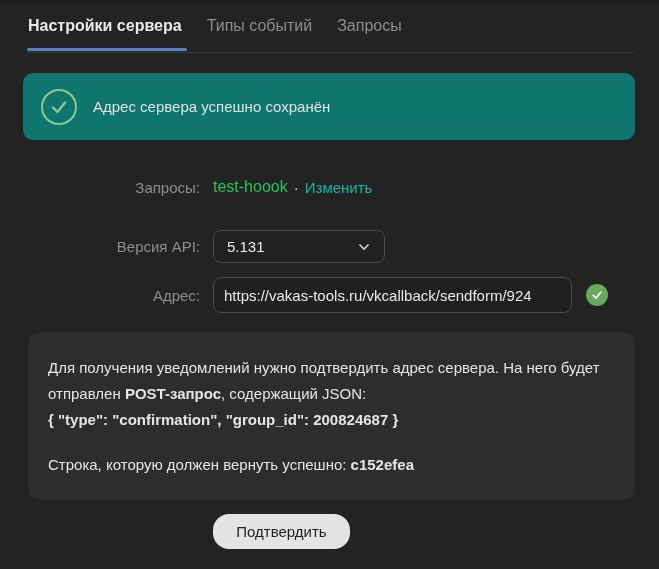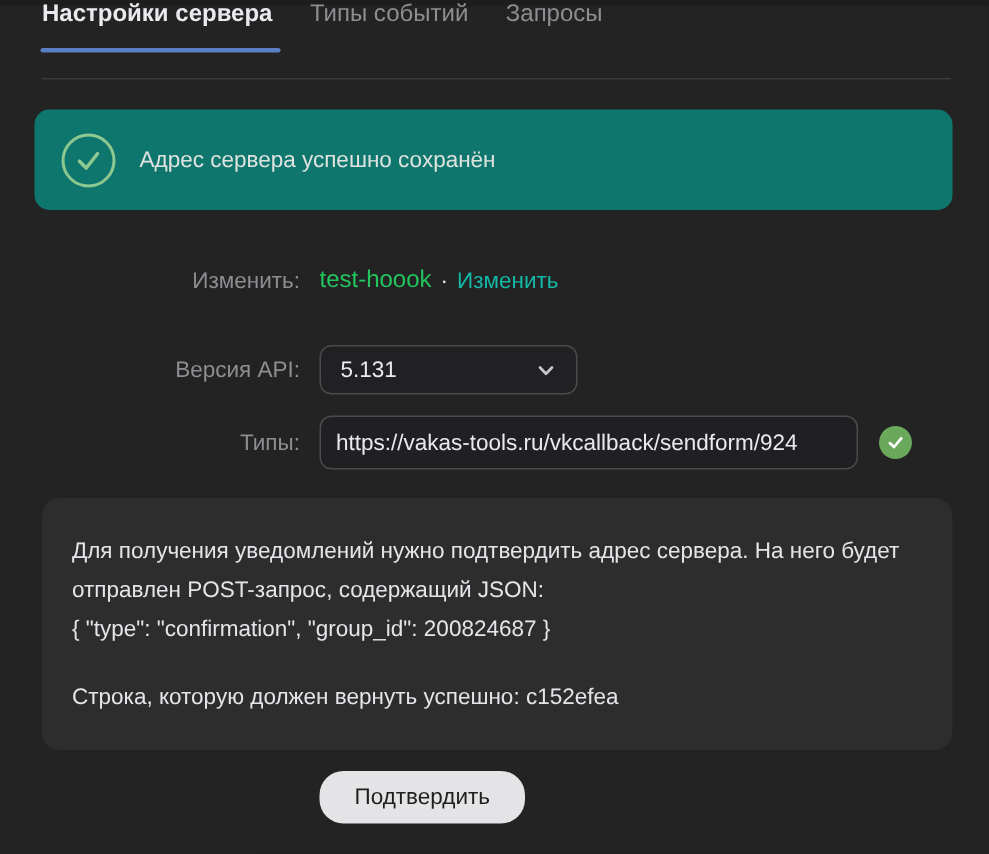--- a/index.html
+++ b/index.html
@@ -12,21 +12,21 @@
     overflow: hidden;
     font-family: "Liberation Sans", "DejaVu Sans", sans-serif;
     color: #e1e3e6;
   }
   .top-edge {
     position: absolute; top: 0; left: 0; width: 100%; height: 4px;
     background: #1d1d1e;
   }
   
   .tabs {
-    position: absolute; left: 28px; top: 1px;
+    position: absolute; left: 28px; top: 17px;
     display: flex; gap: 25px;
   }
   .tab {
     font-size: 16px; color: #8c8e91; cursor: pointer;
     padding-bottom: 16px; position: relative; white-space: nowrap;
   }
   .tab.active { color: #e8eaed; font-weight: 700; }
   .tab.active::after {
     content: ""; position: absolute; left: -1px; right: -5px; bottom: 0;
     height: 3px; border-radius: 2px; background: #5a7fc5; z-index: 2;
@@ -80,21 +80,21 @@
     background: #6aa85c; margin-left: 14px;
     display: flex; align-items: center; justify-content: center; flex: 0 0 22px;
   }
   
   .info-box {
     position: absolute; left: 28px; top: 332px; width: 607px; height: 168px;
     background: #2d2d2e; border-radius: 12px;
     padding: 23px 22px 0 20px;
     font-size: 15px; line-height: 26px; color: #e3e5e8;
   }
-  .info-box b { font-weight: 400; }
+  .info-box b { font-weight: 700; }
   .info-return { margin-top: 19px; }
   
   .confirm-btn {
     position: absolute; left: 213px; top: 514px; height: 35px;
     min-width: 137px; padding: 0 20px;
     background: #e4e4e6; color: #1f1f1f;
     border: none; border-radius: 16px;
     font-size: 15px; font-weight: 500;
     font-family: "Liberation Sans", "DejaVu Sans", sans-serif;
     cursor: pointer;
@@ -117,21 +117,21 @@
   <div class="banner">
     <div class="banner-icon">
       <svg width="24" height="24" viewBox="0 0 24 24">
         <polyline points="6,12.5 10.5,17 18,7.5" fill="none" stroke="#8dc891" stroke-width="2.4" stroke-linecap="round" stroke-linejoin="round"></polyline>
       </svg>
     </div>
     <div class="banner-text">Адрес сервера успешно сохранён</div>
   </div>
 
   <div class="row row-name">
-    <div class="row-label">Изменить:</div>
+    <div class="row-label">Запросы:</div>
     <div class="row-value">
       <span class="name-text">test-hoook</span>
       <span class="dot-sep">·</span>
       <a class="edit-link">Изменить</a>
     </div>
   </div>
 
   <div class="row row-api">
     <div class="row-label">Версия API:</div>
     <div class="row-value">
@@ -140,21 +140,21 @@
         <span style="display:flex;">
           <svg width="16" height="16" viewBox="0 0 16 16">
             <polyline points="4,6 8,10.2 12,6" fill="none" stroke="#c6c7ca" stroke-width="1.8" stroke-linecap="round" stroke-linejoin="round"></polyline>
           </svg>
         </span>
       </div>
     </div>
   </div>
 
   <div class="row row-address">
-    <div class="row-label">Типы:</div>
+    <div class="row-label">Адрес:</div>
     <div class="row-value">
       <input class="url-input" type="text" value="https://vakas-tools.ru/vkcallback/sendform/924" style="">
       <div class="status-check">
         <svg width="14" height="14" viewBox="0 0 14 14">
           <polyline points="3.2,7.4 6,10 10.8,4.2" fill="none" stroke="#ffffff" stroke-width="1.8" stroke-linecap="round" stroke-linejoin="round"></polyline>
         </svg>
       </div>
     </div>
   </div>
 

